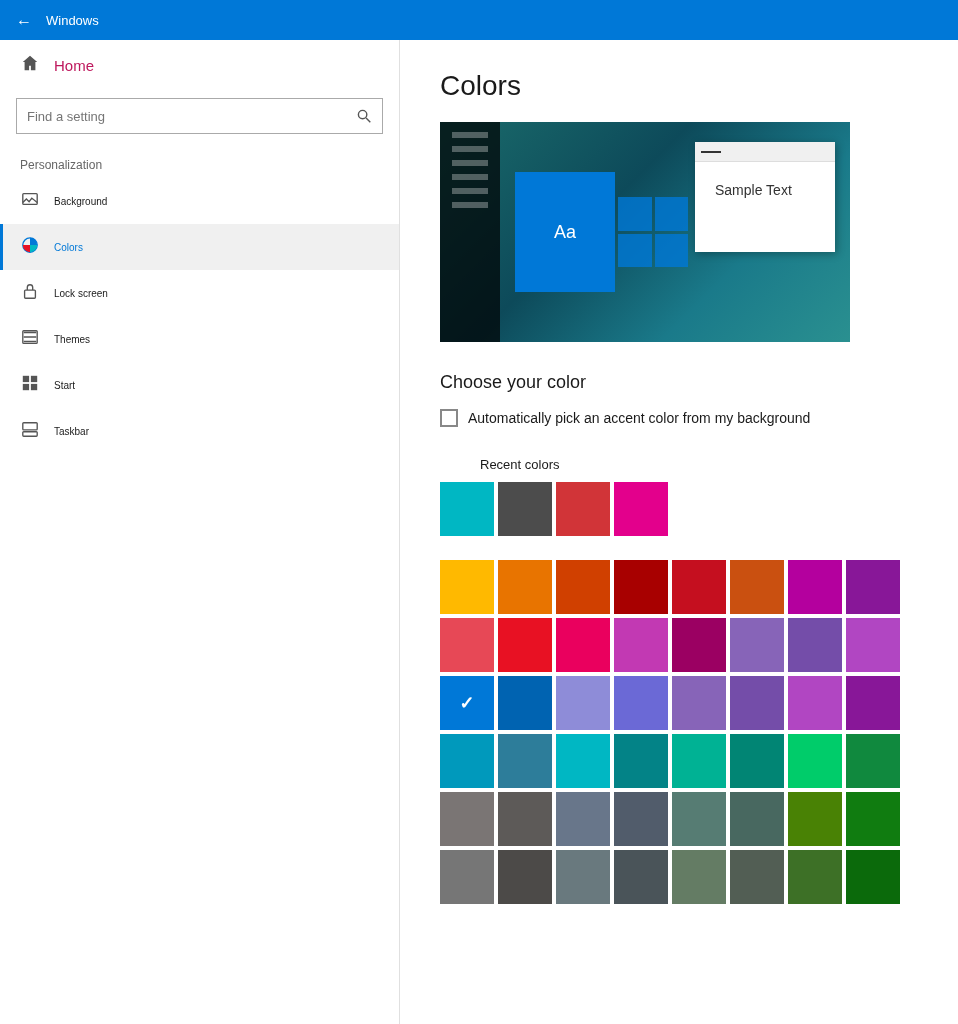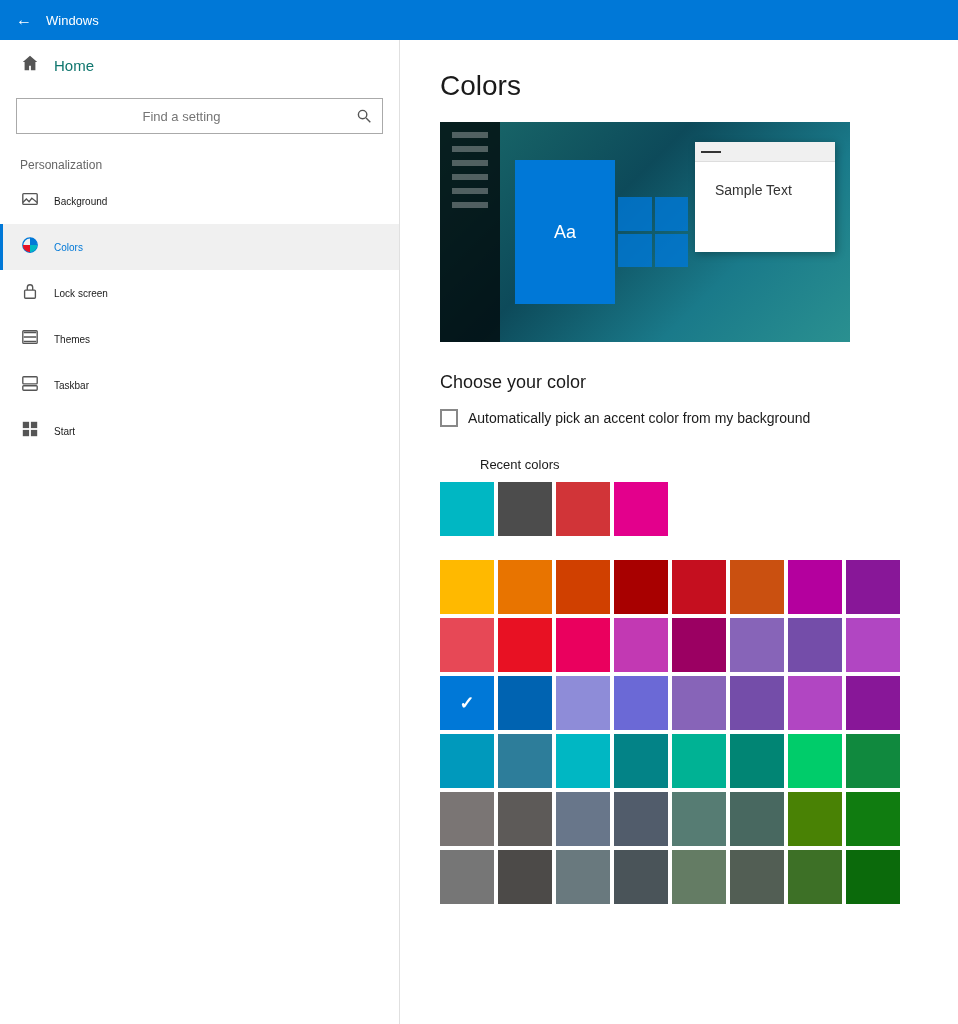--- a/index.html
+++ b/index.html
@@ -52,21 +52,21 @@
     }
 
     
     .home-btn {
       display: flex;
       align-items: center;
       gap: 14px;
       padding: 14px 20px;
       cursor: pointer;
       font-size: 15px;
-      color: #0f766e;
+      color: #be185d;
     }
 
     
     .search-container {
       padding: 8px 16px 16px;
     }
     .search-box {
       display: flex;
       align-items: center;
       border: 1px solid #aaa;
@@ -75,21 +75,20 @@
       width: 100%;
     }
     .search-input {
       flex: 1;
       border: none;
       outline: none;
       font-size: 13px;
       padding: 0 10px;
       color: #000000;
       font-family: 'Segoe UI', Arial, sans-serif;
-      text-align: center;
     }
     .search-icon-btn {
       width: 36px;
       height: 36px;
       display: flex;
       align-items: center;
       justify-content: center;
       color: #555;
       font-size: 14px;
       cursor: pointer;
@@ -178,21 +177,21 @@
       height: 6px;
       background: rgba(255,255,255,0.3);
       margin: 2px 0;
     }
     .preview-start-tile {
       position: absolute;
       left: 75px;
       top: 50%;
       transform: translateY(-50%);
       width: 100px;
-      height: 144px;
+      height: 120px;
       background: #0078d7;
       display: flex;
       align-items: center;
       justify-content: center;
       flex-direction: column;
       gap: 4px;
     }
     .preview-tile-text {
       color: white;
       font-size: 18px;
@@ -388,38 +387,38 @@
         <svg class="icon-svg" viewBox="0 0 20 20" fill="none" stroke="#555" stroke-width="1.5">
           <path d="M3 5h14M3 10h14M3 15h14"></path>
           <rect x="2" y="3" width="16" height="14" rx="1"></rect>
         </svg>
       </span>
       <span>Themes</span>
     </div>
 
     <div class="nav-item">
       <span class="nav-icon">
-        <svg class="icon-svg" viewBox="0 0 20 20" fill="none" stroke="#555" stroke-width="1.5">
-          <rect x="2" y="13" width="16" height="5" rx="1"></rect>
-          <rect x="2" y="3" width="16" height="8" rx="1"></rect>
-        </svg>
-      </span>
-      <span>Taskbar</span>
-    </div>
-
-    <div class="nav-item">
-      <span class="nav-icon">
         <svg class="icon-svg" viewBox="0 0 20 20" fill="#555">
           <rect x="2" y="2" width="7" height="7"></rect>
           <rect x="11" y="2" width="7" height="7"></rect>
           <rect x="2" y="11" width="7" height="7"></rect>
           <rect x="11" y="11" width="7" height="7"></rect>
         </svg>
       </span>
       <span>Start</span>
+    </div>
+
+    <div class="nav-item">
+      <span class="nav-icon">
+        <svg class="icon-svg" viewBox="0 0 20 20" fill="none" stroke="#555" stroke-width="1.5">
+          <rect x="2" y="13" width="16" height="5" rx="1"></rect>
+          <rect x="2" y="3" width="16" height="8" rx="1"></rect>
+        </svg>
+      </span>
+      <span>Taskbar</span>
     </div>
 
   </div>
 
   <div class="content">
 
     <h1 class="page-title">Colors</h1>
 
     <div class="preview-container">
       <div class="preview-taskbar">

